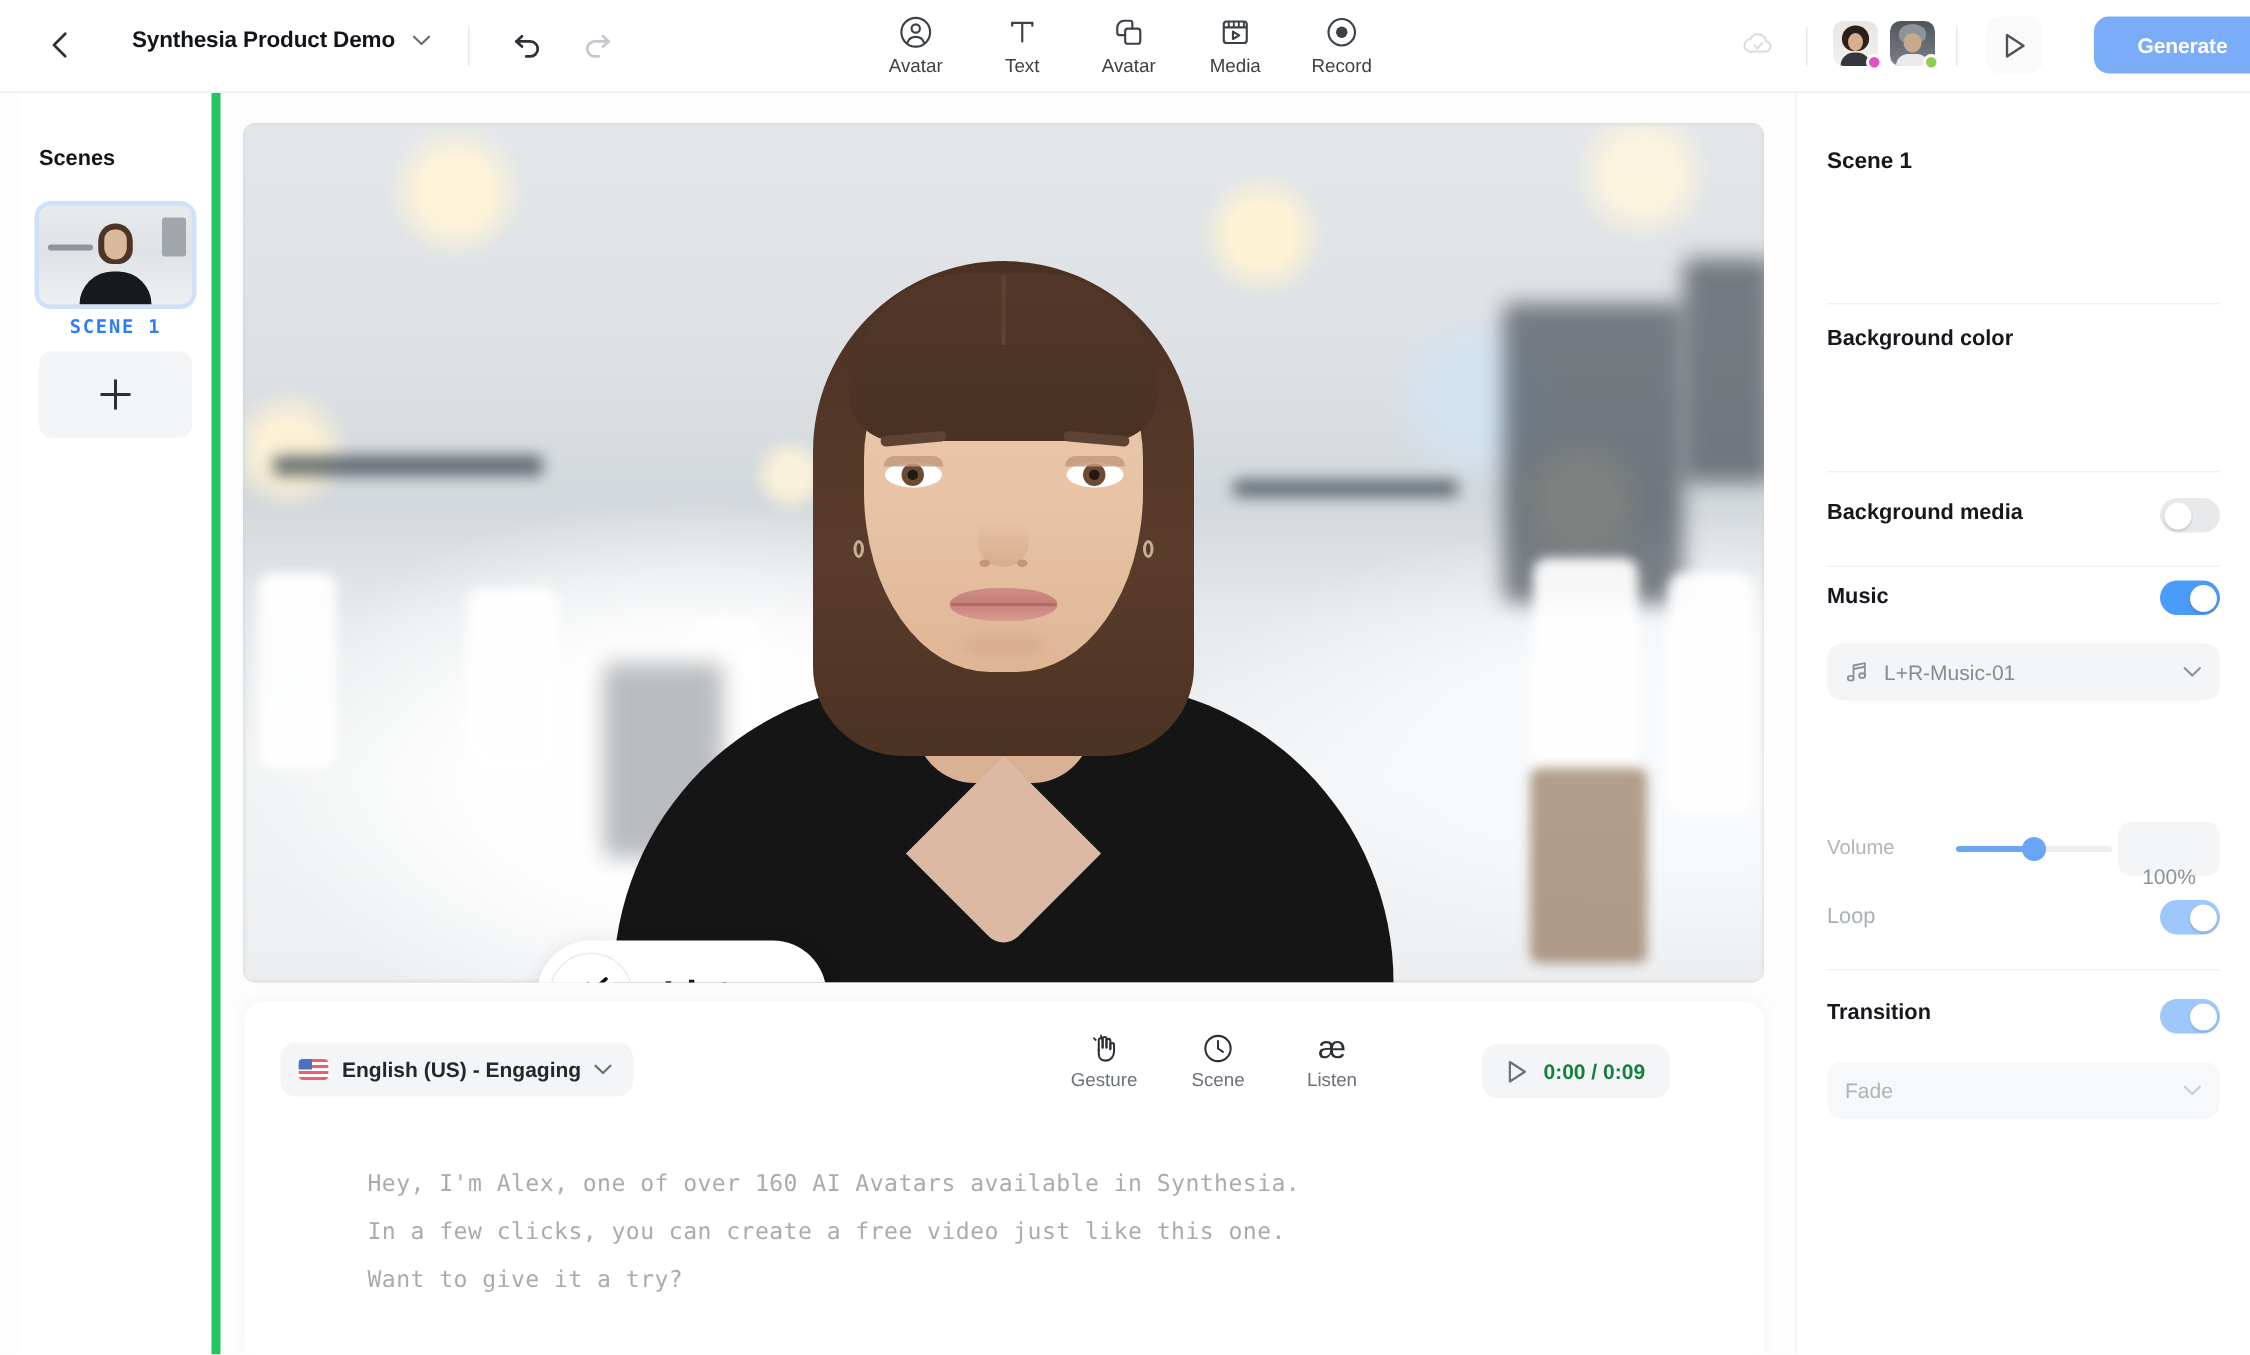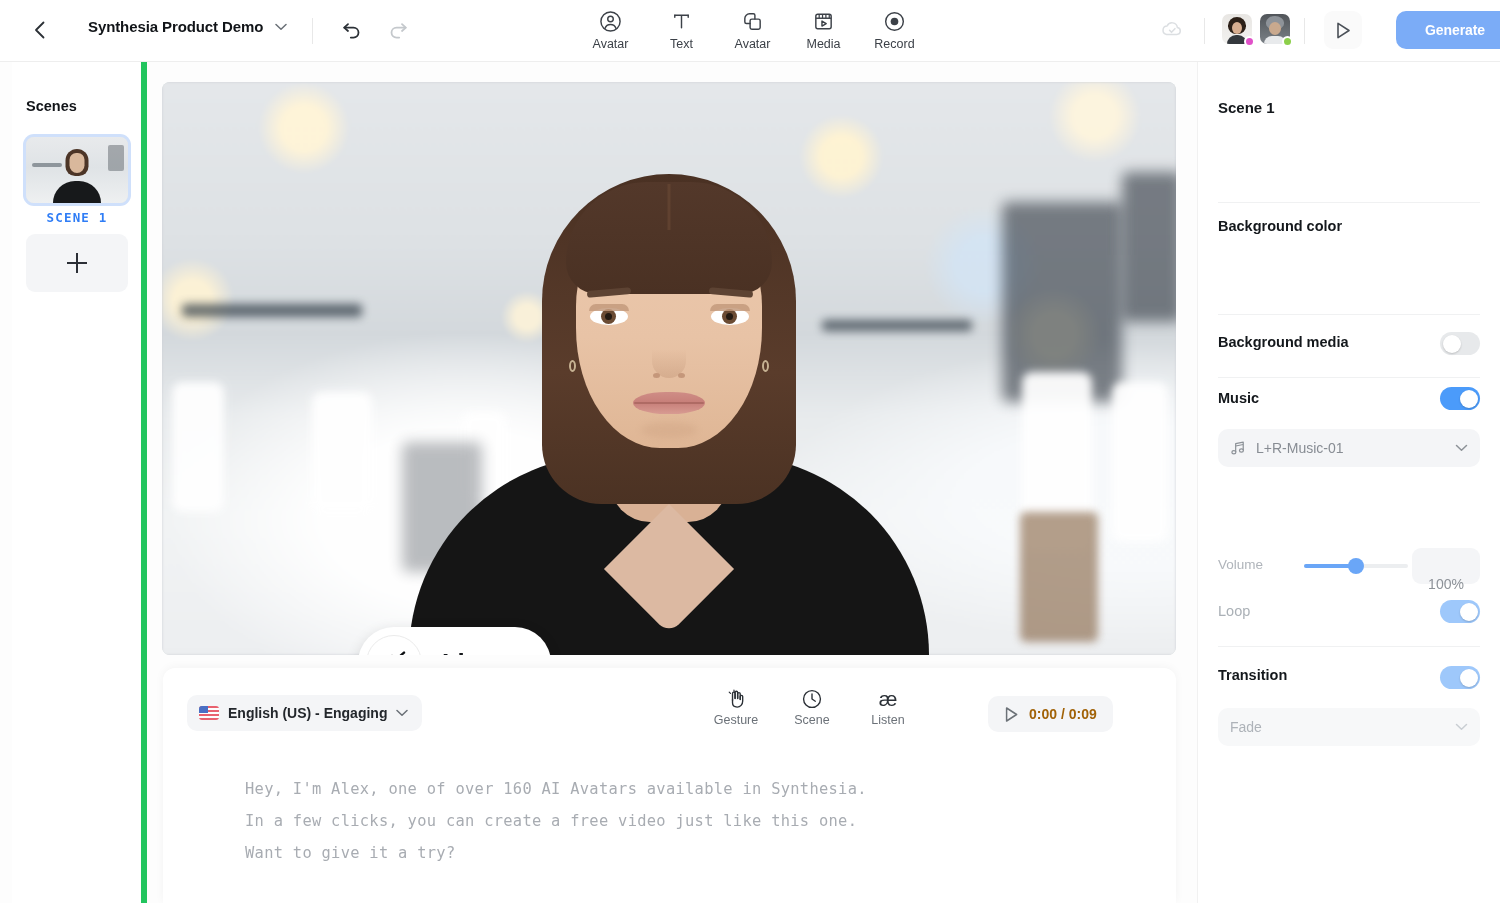--- a/index.html
+++ b/index.html
@@ -296,21 +296,21 @@
     cursor: pointer; padding: 4px 0; border-radius: 8px;
   }
   .stool-label { font-size: 12.5px; color: #6b7178; }
 
   #play-time {
     position: absolute; left: 825px; top: 28px; height: 36px;
     background: #f4f5f7; border-radius: 10px;
     display: flex; align-items: center; gap: 10px; padding: 0 16px;
     cursor: pointer;
   }
-  #time-text { font-size: 14px; font-weight: bold; color: #a16207; }
+  #time-text { font-size: 14px; font-weight: bold; color: #15803d; }
 
   #script-text {
     position: absolute; left: 82px; top: 105px; width: 860px;
     font-family: "DejaVu Sans Mono", monospace;
     font-size: 15.4px; line-height: 32px; color: #a8acb2;
     letter-spacing: 0.3px; white-space: pre-wrap; cursor: text;
   }
 
   
   #rpanel {

